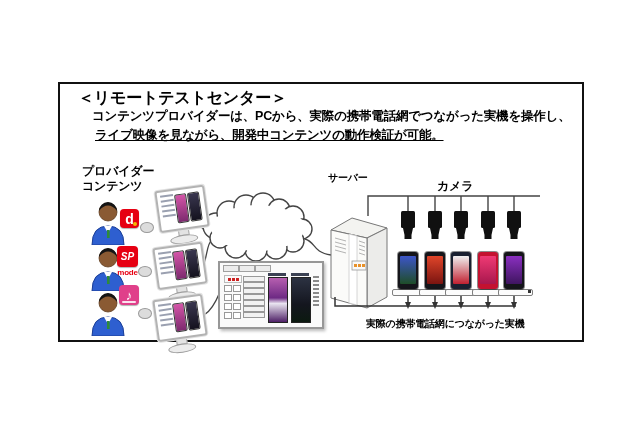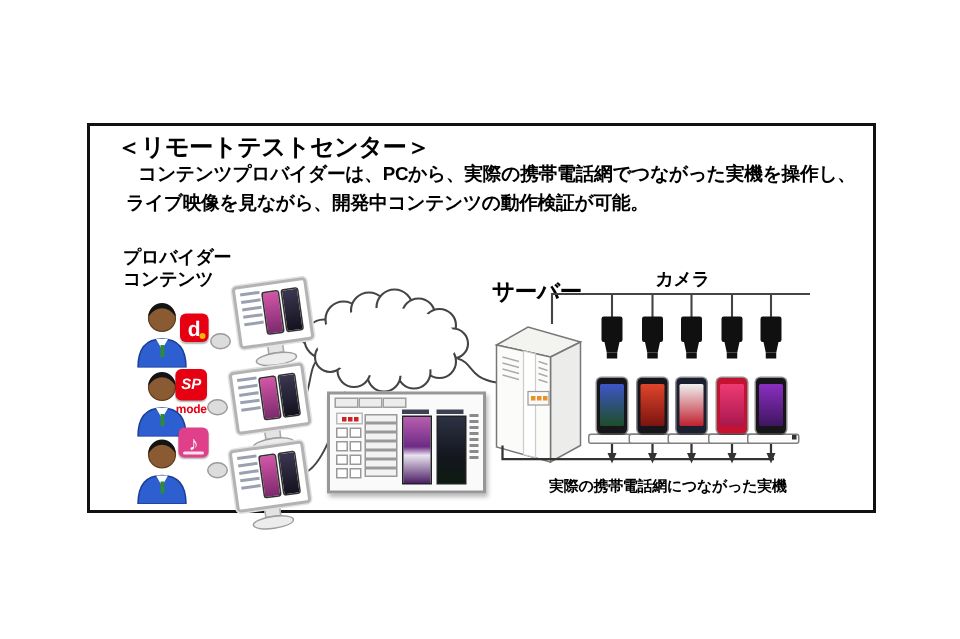--- a/index.html
+++ b/index.html
@@ -62,33 +62,33 @@
   
   .phone{width:20px;height:37px;border-radius:3px;z-index:4;position:absolute;box-shadow:0 0 0 1px rgba(0,0,0,.45);}
   .pscreen{position:absolute;left:2px;right:2px;top:4px;bottom:5px;border-radius:1px;}
   .stand{position:absolute;width:33px;height:5px;background:#fcfcfc;border:1px solid #808080;
          border-radius:2px;z-index:3;}
   .stand::after{content:'';position:absolute;right:1px;top:0;width:3px;height:3px;background:#333;}
 
   .caption{left:366px;top:317px;font-size:10px;}
   .lbl-cp{left:82px;top:164px;font-size:12px;line-height:15px;}
   .lbl-web{left:148px;top:168px;font-size:12px;}
-  .lbl-server{left:328px;top:185px;font-size:15px;}
+  .lbl-server{left:328px;top:171px;font-size:10px;}
   .lbl-camera{left:437px;top:178px;font-size:12px;}
 </style>
 </head>
 <body>
 
 <div class="stage">
 
   <div class="abs frame"></div>
 
   <div class="abs jp title">＜リモートテストセンター＞</div>
   <div class="abs jp desc" style="left:92px;top:108px;">コンテンツプロバイダーは、PCから、実際の携帯電話網でつながった実機を操作し、</div>
-  <div class="abs jp desc" style="left:84px;top:127px;">ライブ映像を見ながら、開発中コンテンツの動作検証が可能。</div>
+  <div class="abs jp desc" style="left:95px;top:127px;text-decoration:underline;">ライブ映像を見ながら、開発中コンテンツの動作検証が可能。</div>
 
   <div class="abs jp lbl-cp">
     <div>プロバイダー</div>
     <div>コンテンツ</div>
   </div>
   <div class="abs jp lbl-server">サーバー</div>
   <div class="abs jp lbl-camera">カメラ</div>
   <div class="abs jp caption">実際の携帯電話網につながった実機</div>
 
   <svg class="abs svg-overlay" width="640" height="426" viewBox="0 0 640 426">

